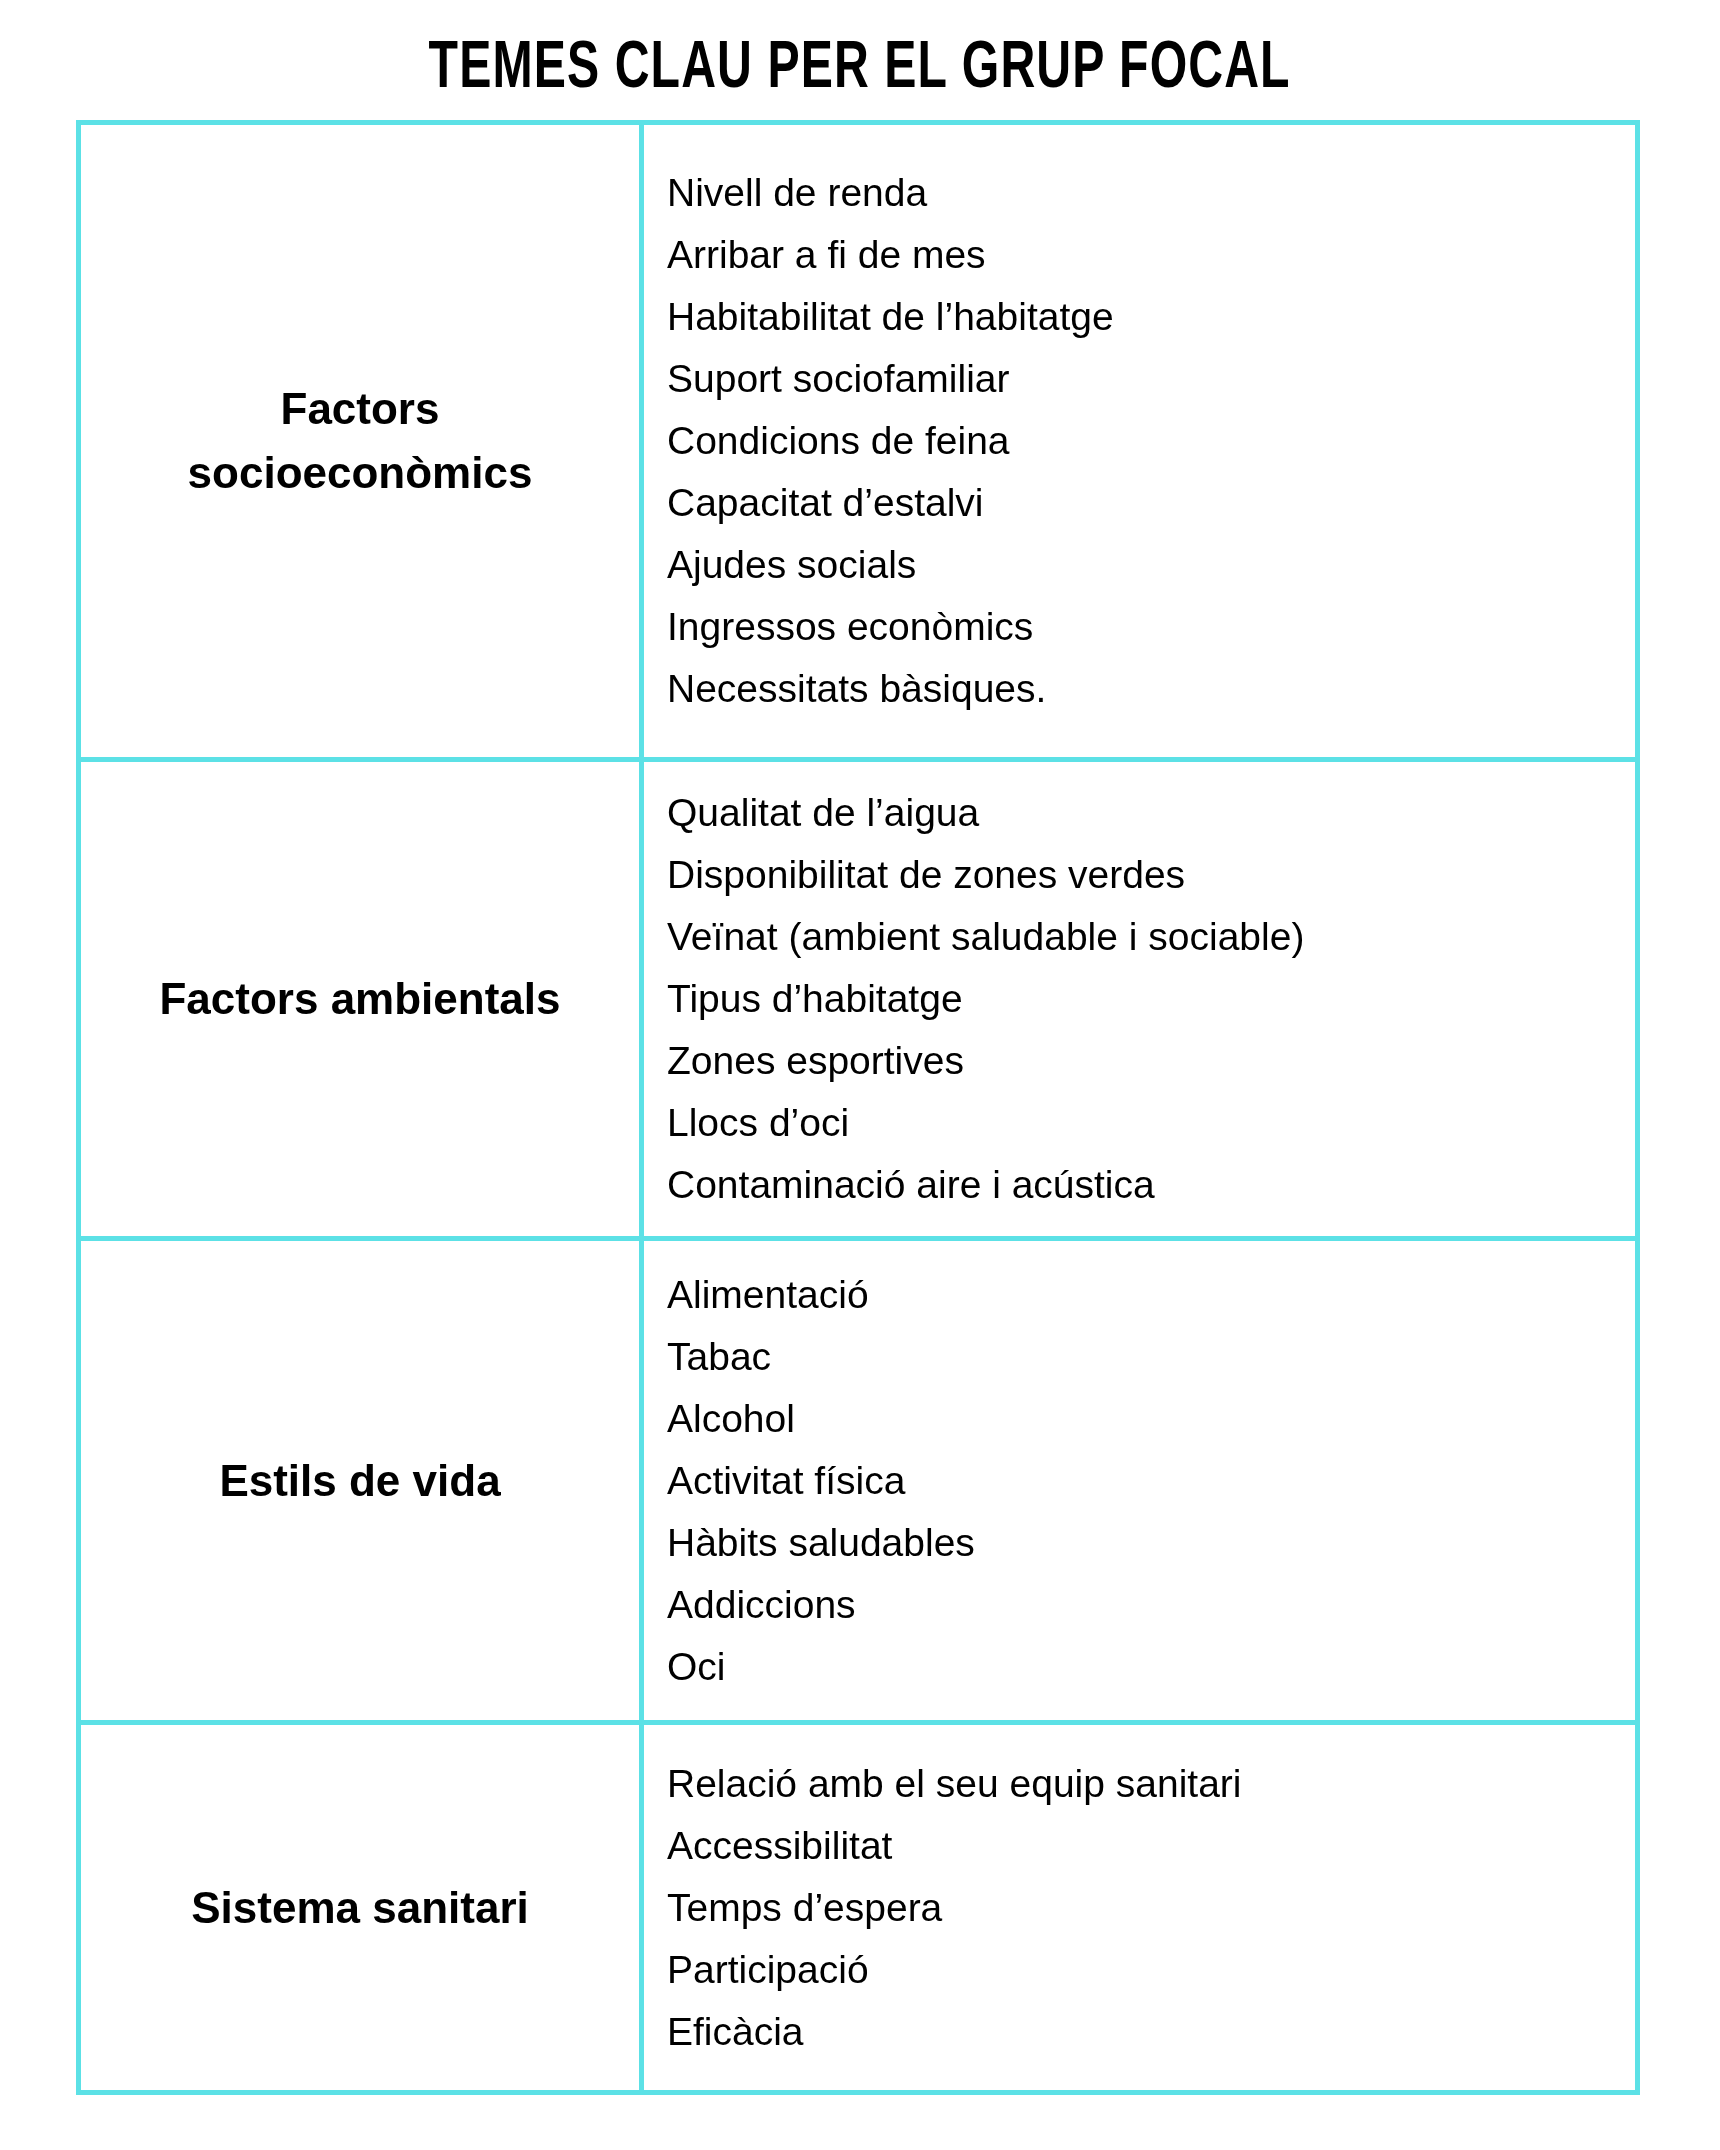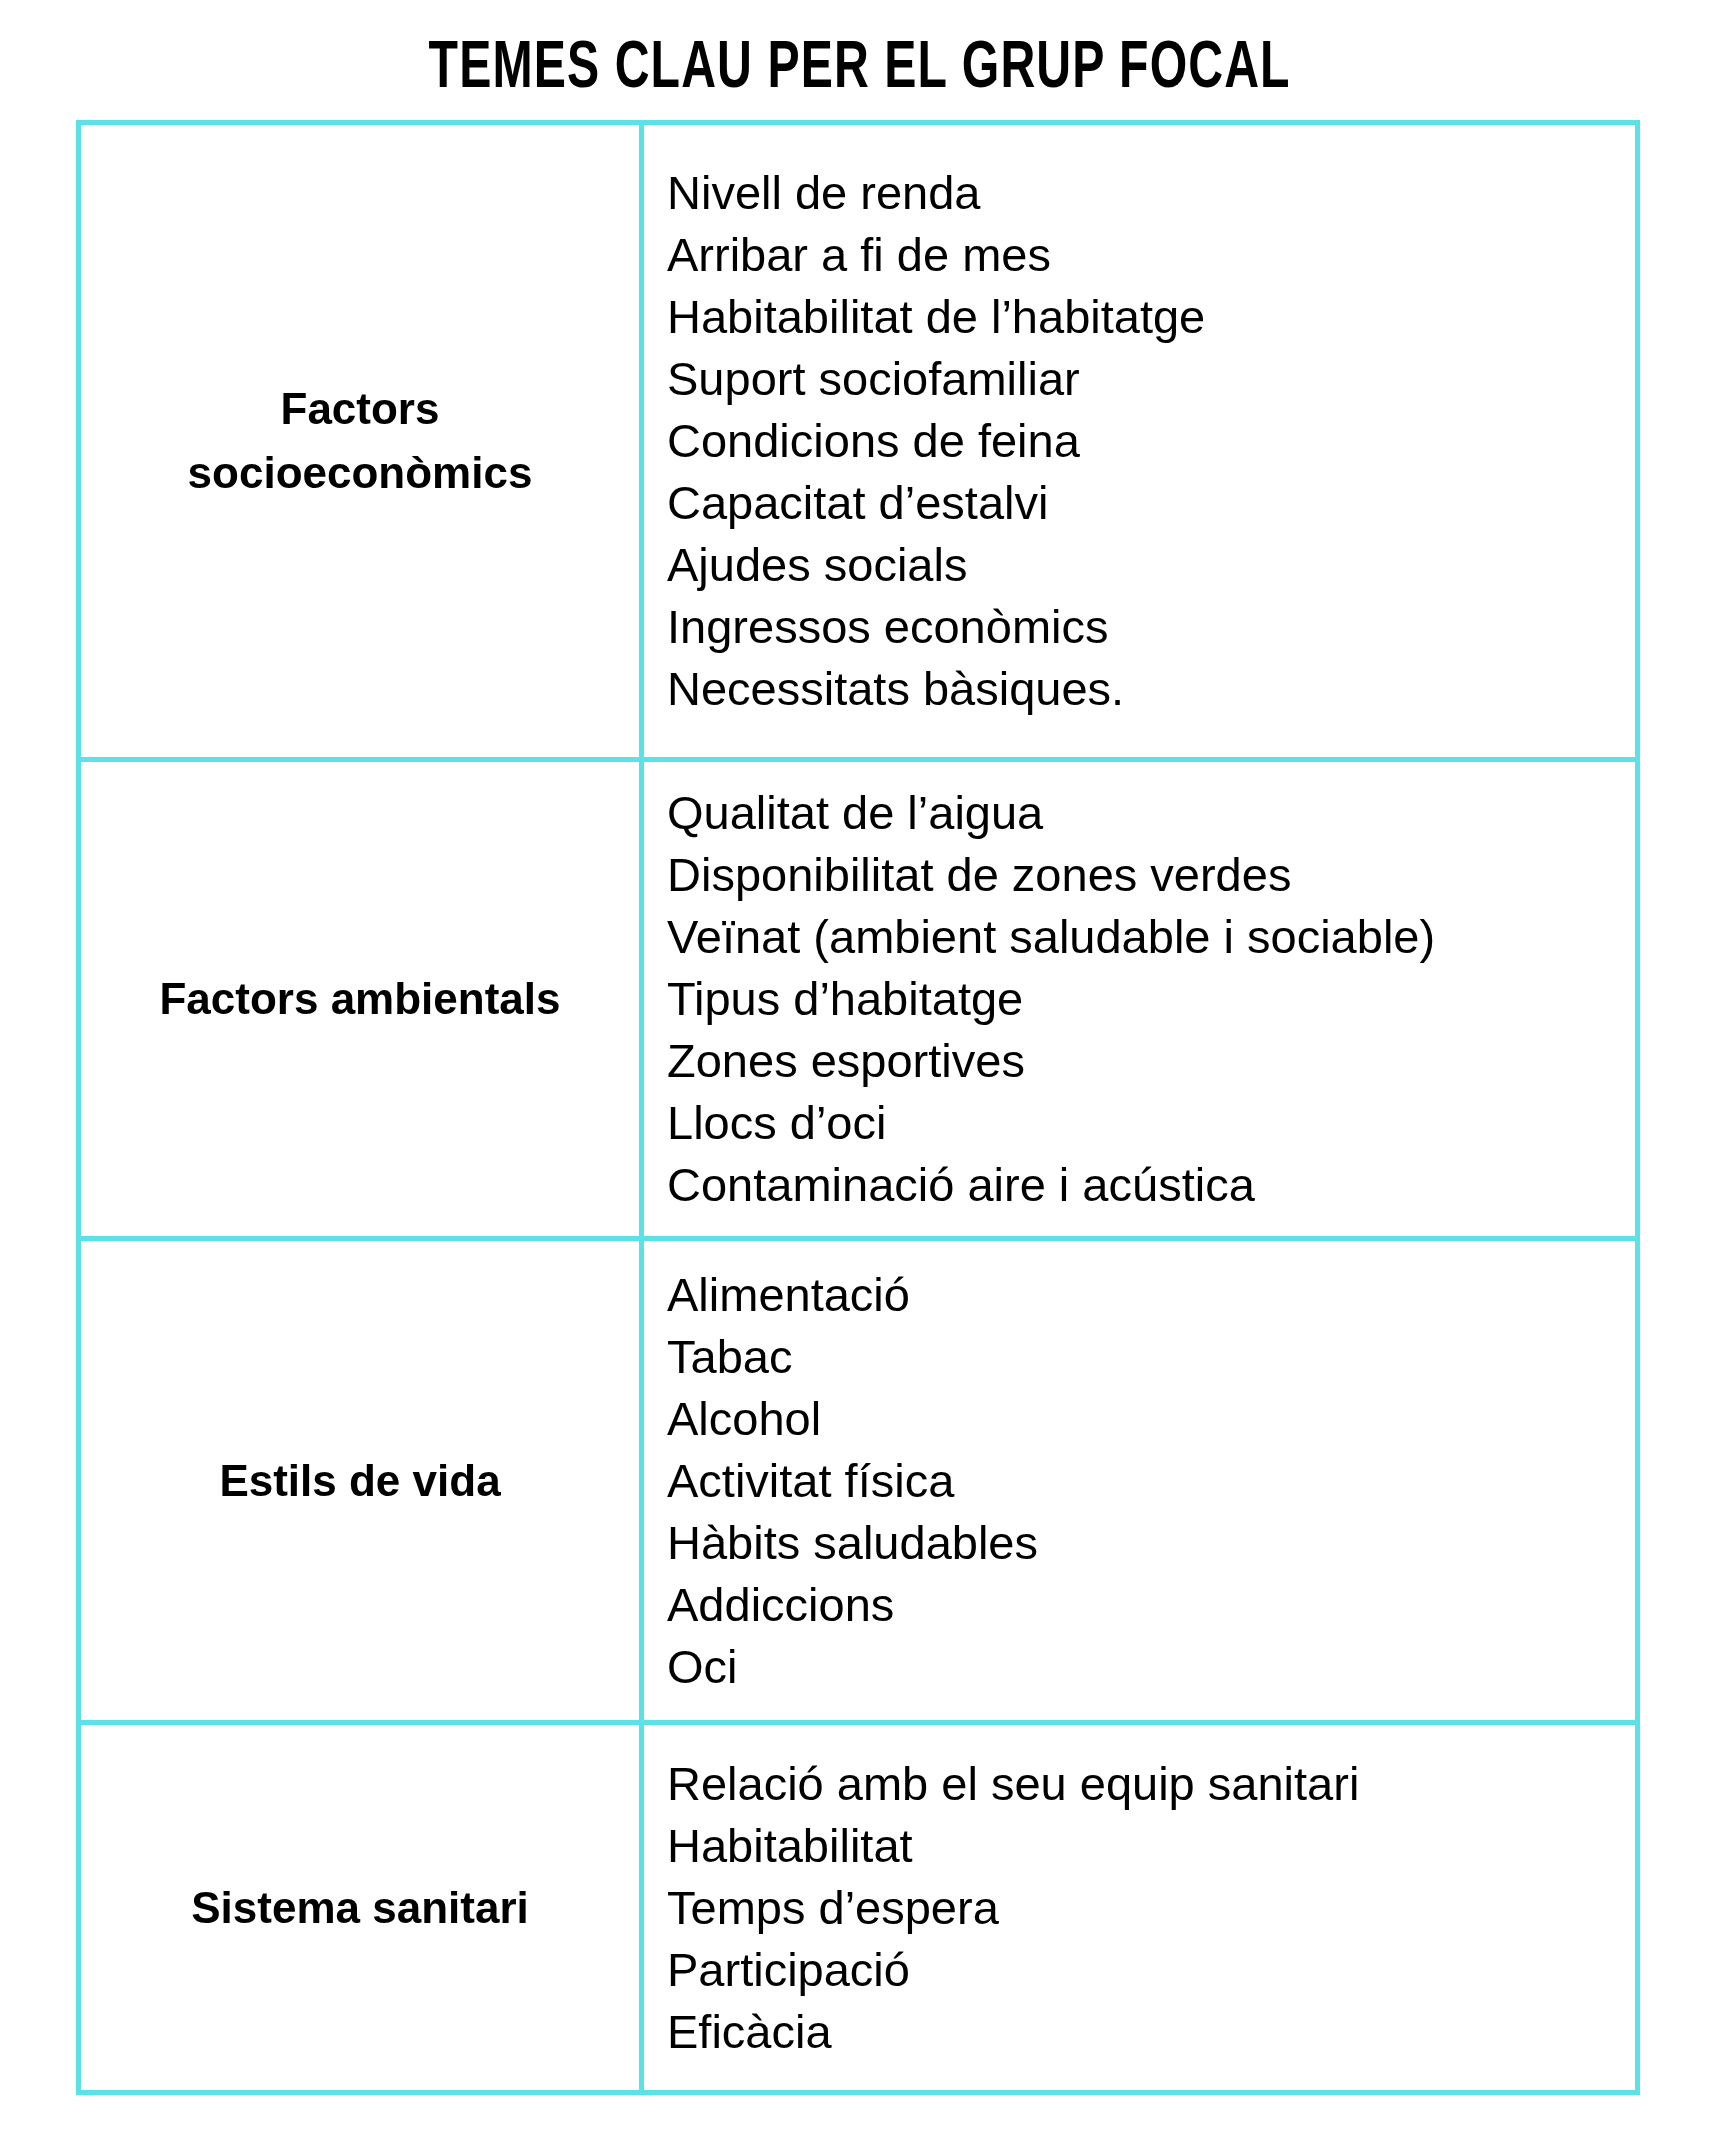--- a/index.html
+++ b/index.html
@@ -73,21 +73,21 @@
   }
   .items-cell {
     flex: 1 1 auto;
     display: flex;
     flex-direction: column;
     justify-content: center;
     padding-left: 23px;
     padding-right: 15.3px;
   }
   .item {
-    font-size: 47px;
+    font-size: 39px;
     line-height: 62px;
     white-space: nowrap;
   }
 </style>
 </head>
 <body>
 
 <div class="page">
   <div class="title-wrap">
     <span class="title">TEMES CLAU PER EL GRUP FOCAL</span>
@@ -133,21 +133,21 @@
           <div class="item">Hàbits saludables</div>
           <div class="item">Addiccions</div>
           <div class="item">Oci</div>
         </div>
   </div>
 
   <div class="row">
     <div class="cat-cell">Sistema sanitari</div>
     <div class="items-cell">
           <div class="item">Relació amb el seu equip sanitari</div>
-          <div class="item">Habitabilitat</div>
+          <div class="item">Accessibilitat</div>
           <div class="item">Temps d’espera</div>
           <div class="item">Participació</div>
           <div class="item">Eficàcia</div>
         </div>
   </div>
 </div>
 </div>
 
 
 </body></html>

